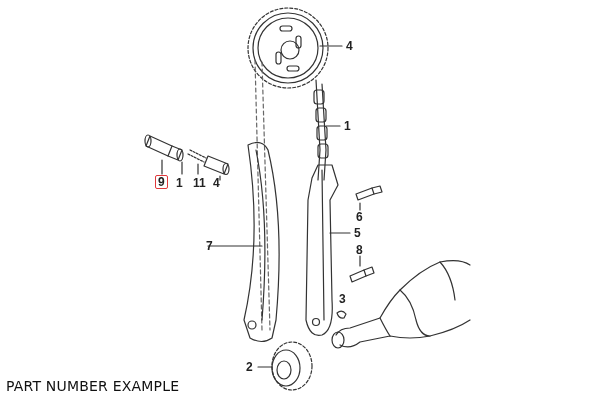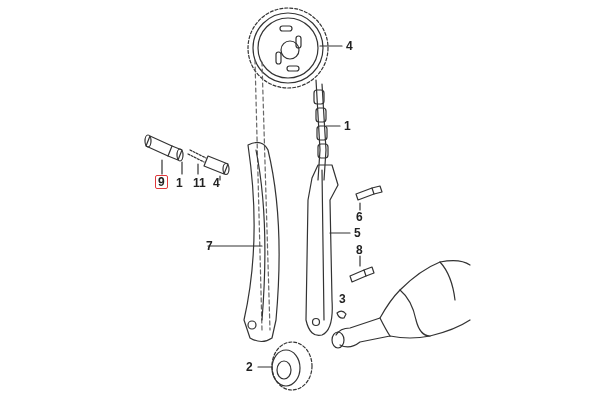--- a/index.html
+++ b/index.html
@@ -108,13 +108,14 @@
   <span class="callout" style="left:176px;top:177px;">1</span>
   <span class="callout" style="left:193px;top:177px;">11</span>
   <span class="callout" style="left:213px;top:177px;">4</span>
   <span class="callout" style="left:356px;top:211px;">6</span>
   <span class="callout" style="left:354px;top:227px;">5</span>
   <span class="callout" style="left:206px;top:240px;">7</span>
   <span class="callout" style="left:356px;top:244px;">8</span>
   <span class="callout" style="left:339px;top:293px;">3</span>
   <span class="callout" style="left:246px;top:361px;">2</span>
 
+  <div class="caption">PART NUMBER EXAMPLE</div>
 </div>
 
 </body></html>

